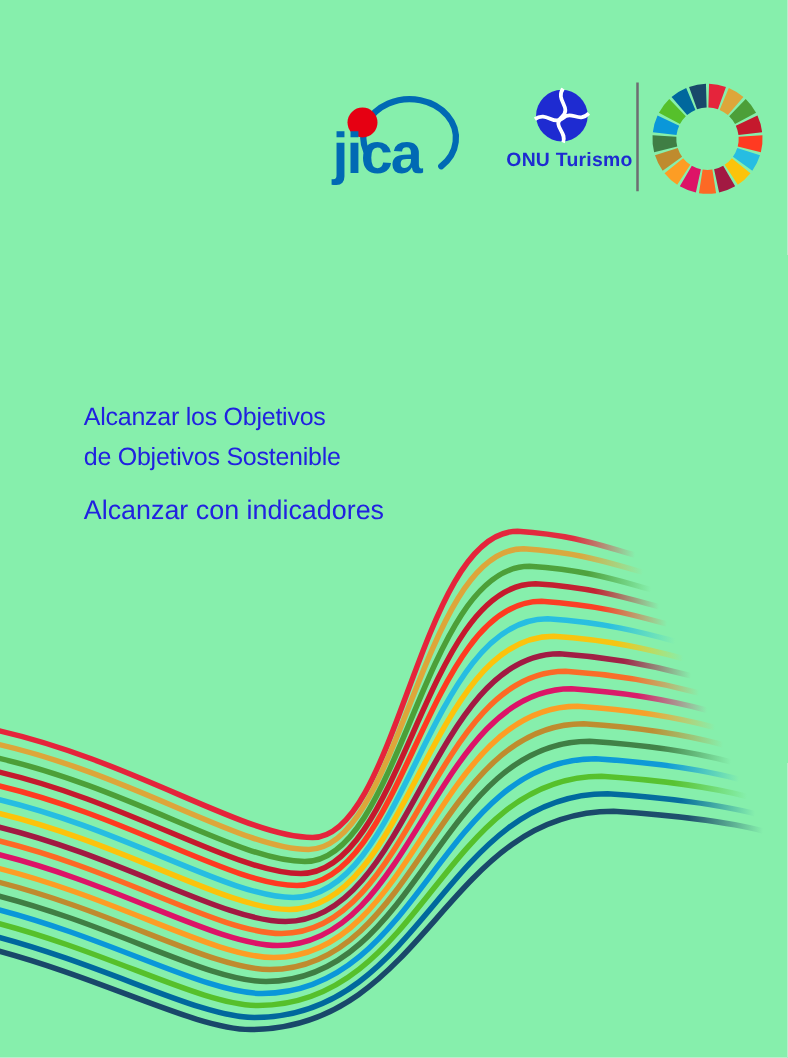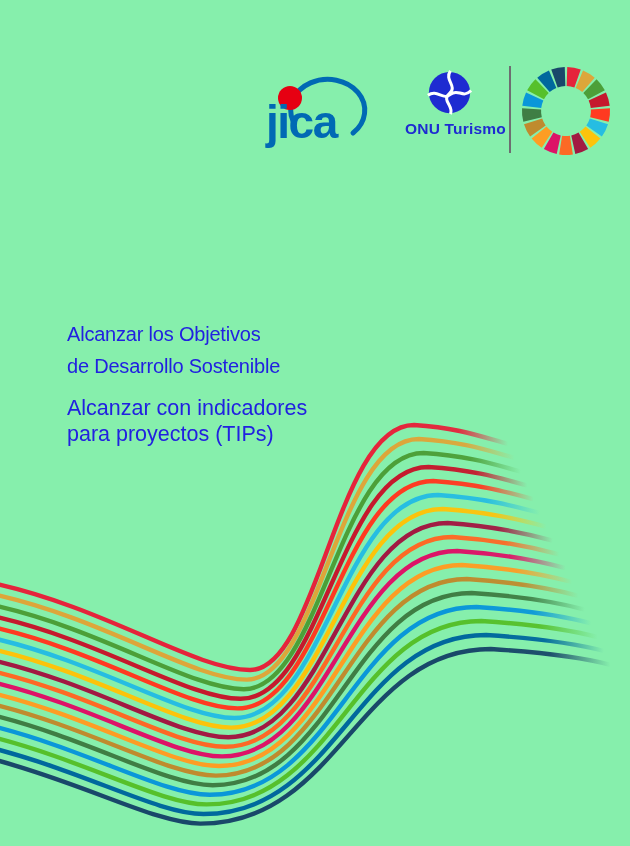--- a/index.html
+++ b/index.html
@@ -176,21 +176,20 @@
         <path d="M -43.61 11.10 A 45 45 0 0 1 -44.91 -2.90 L -25.45 -1.64 A 25.5 25.5 0 0 0 -24.71 6.29 Z" fill="#3F7E44"></path>
         <path d="M -44.67 -5.40 A 45 45 0 0 1 -40.83 -18.93 L -23.14 -10.72 A 25.5 25.5 0 0 0 -25.32 -3.06 Z" fill="#0A97D9"></path>
         <path d="M -39.71 -21.18 A 45 45 0 0 1 -31.23 -32.40 L -17.70 -18.36 A 25.5 25.5 0 0 0 -22.50 -12.00 Z" fill="#56C02B"></path>
         <path d="M -29.38 -34.09 A 45 45 0 0 1 -17.42 -41.49 L -9.87 -23.51 A 25.5 25.5 0 0 0 -16.65 -19.32 Z" fill="#00689D"></path>
         <path d="M -15.08 -42.40 A 45 45 0 0 1 -1.26 -44.98 L -0.71 -25.49 A 25.5 25.5 0 0 0 -8.54 -24.03 Z" fill="#19486A"></path>
       </svg>
   </div>
 
   <div class="title-block">
     <div>Alcanzar los Objetivos</div>
-    <div>de Desarrollo Sostenible</div>
+    <div>de Objetivos Sostenible</div>
   </div>
 
   <div class="subtitle-block">
     <div>Alcanzar con indicadores</div>
-    <div>para proyectos (TIPs)</div>
   </div>
 
 </div>
 
 </body></html>

